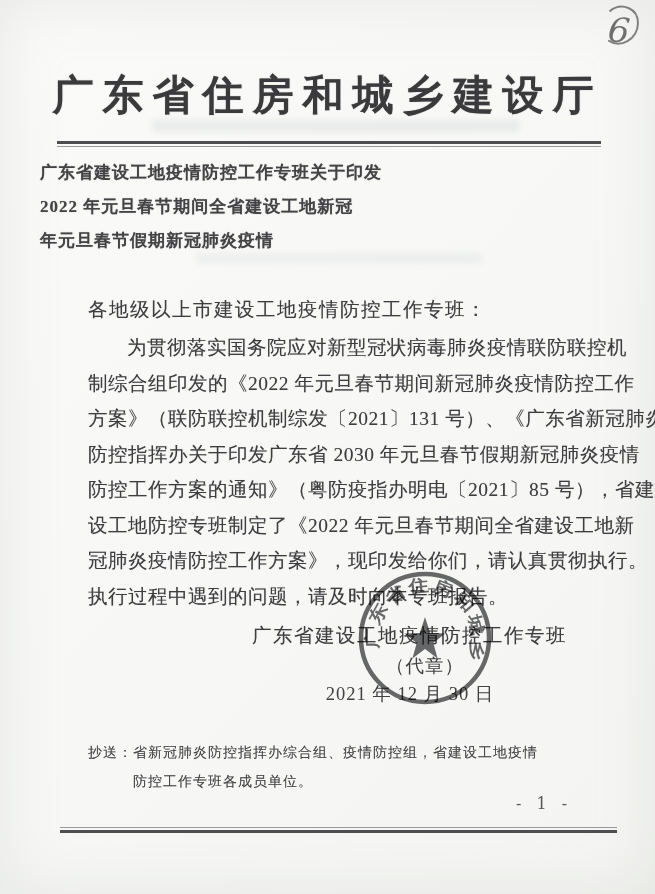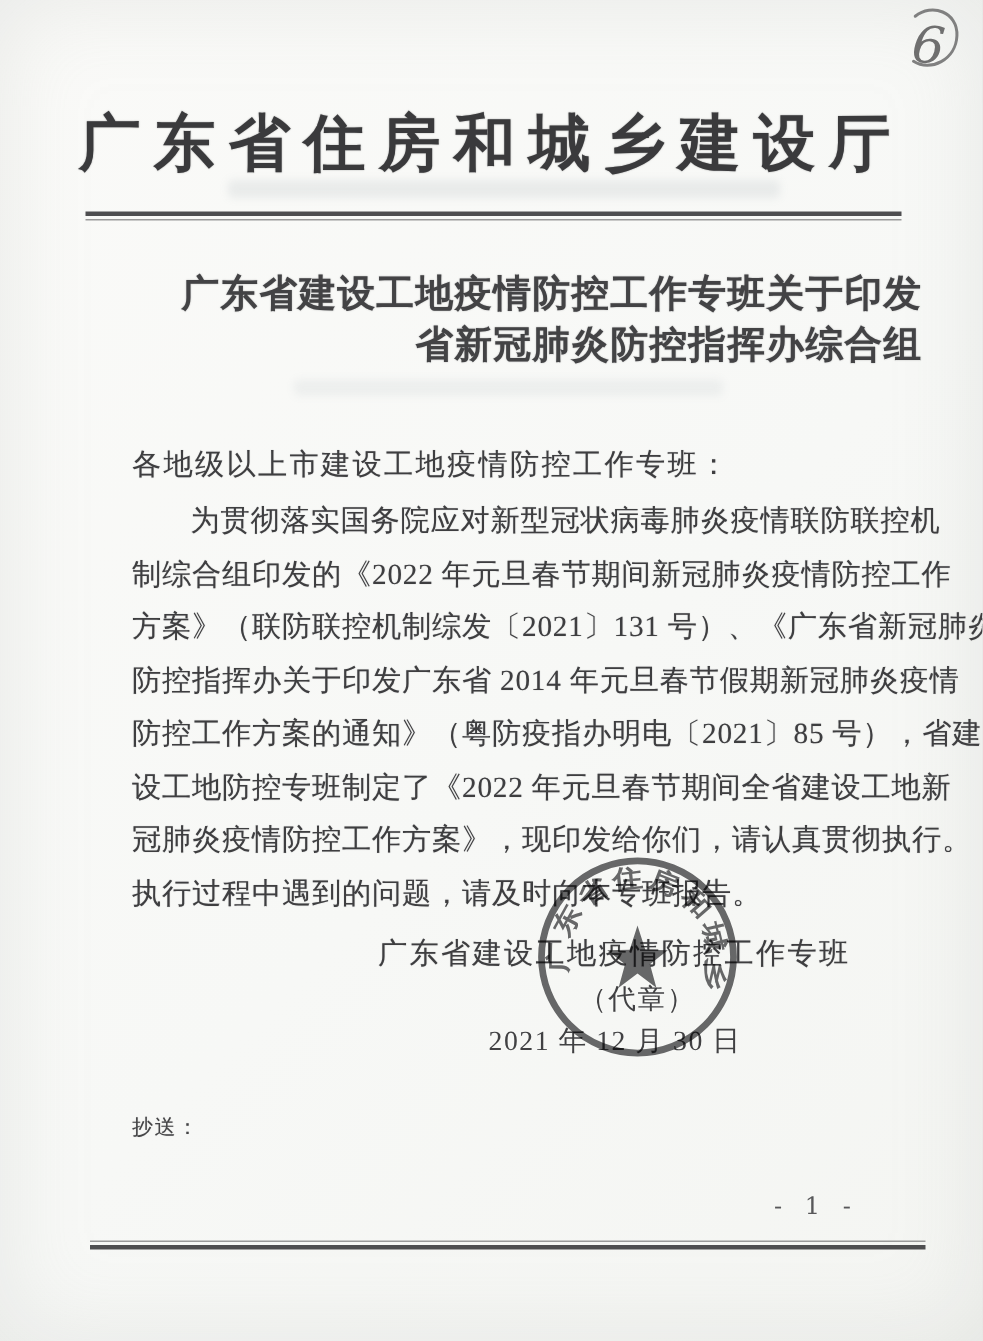--- a/index.html
+++ b/index.html
@@ -31,22 +31,22 @@
 
   .ghost { position: absolute; background: #8d99a0; filter: blur(3px); border-radius: 3px; }
   .g1 { left: 152px; top: 120px; width: 368px; height: 12px; opacity: 0.14; }
   .g2 { left: 196px; top: 253px; width: 286px; height: 11px; opacity: 0.10; }
 
   .rule-top { position: absolute; left: 57px; top: 141px; width: 544px; }
   .rule-top .thick { height: 3px; background: #4e4e50; }
   .rule-top .thin  { height: 1px; background: #9a9a9a; margin-top: 2px; }
 
   .doc-title {
-    position: absolute; top: 180px; left: 40px; width: 575px;
-    text-align: right; font-size: 25px; font-weight: bold;
+    position: absolute; top: 156px; left: 40px; width: 575px;
+    text-align: left; font-size: 17px; font-weight: bold;
     line-height: 34px; color: #434345;
     text-shadow: 0 0 1px rgba(60,60,64,0.45);
     letter-spacing: 1px;
   }
 
   .salutation {
     position: absolute; left: 88px; top: 296px;
     font-size: 19.5px; letter-spacing: 1.5px; color: #3e3e40;
     text-shadow: 0 0 0.7px rgba(60,60,64,0.4);
     white-space: nowrap;
@@ -115,30 +115,31 @@
   <div class="ghost g1"></div>
   <div class="ghost g2"></div>
 
   <div class="rule-top">
     <div class="thick"></div>
     <div class="thin"></div>
   </div>
 
   <div class="doc-title">
     <div>广东省建设工地疫情防控工作专班关于印发</div>
-    <div>省新冠肺炎防控指挥办综合组</div>
+    <div>2022 年元旦春节期间全省建设工地新冠</div>
+    <div>年元旦春节假期新冠肺炎疫情</div>
   </div>
 
   <div class="salutation">各地级以上市建设工地疫情防控工作专班：</div>
 
   <div class="paragraph">
     <div class="para-line first">为贯彻落实国务院应对新型冠状病毒肺炎疫情联防联控机</div>
     <div class="para-line">制综合组印发的《2022 年元旦春节期间新冠肺炎疫情防控工作</div>
     <div class="para-line">方案》（联防联控机制综发〔2021〕131 号）、《广东省新冠肺炎</div>
-    <div class="para-line">防控指挥办关于印发广东省 2014 年元旦春节假期新冠肺炎疫情</div>
+    <div class="para-line">防控指挥办关于印发广东省 2030 年元旦春节假期新冠肺炎疫情</div>
     <div class="para-line">防控工作方案的通知》（粤防疫指办明电〔2021〕85 号），省建</div>
     <div class="para-line">设工地防控专班制定了《2022 年元旦春节期间全省建设工地新</div>
     <div class="para-line">冠肺炎疫情防控工作方案》，现印发给你们，请认真贯彻执行。</div>
     <div class="para-line last">执行过程中遇到的问题，请及时向本专班报告。</div>
   </div>
 
   <div class="sig-org">广东省建设工地疫情防控工作专班</div>
   <div class="sig-note">（代章）</div>
   <div class="sig-date">2021 年 12 月 30 日</div>
 
@@ -146,20 +147,24 @@
     <circle class="ring" cx="71" cy="71" r="64" stroke="#49494b"></circle>
     <path id="sealArc" d="M 26.8 87.1 A 47 47 0 1 1 115.2 87.1" fill="none"></path>
     <text class="seal-arc-text" fill="#49494b">
       <textPath href="#sealArc" startOffset="6" textLength="248" lengthAdjust="spacingAndGlyphs">广东省住房和城乡建设厅</textPath>
     </text>
     <polygon points="71,50 76.2,66.1 91.2,66.5 79.3,75.9 83.6,91.5 71,82 58.4,91.5 62.7,75.9 50.8,66.5 65.8,66.1" fill="#49494b"></polygon>
   </svg>
 
   <div class="cc">
     <span class="cc-label">抄送：</span>
+    <div class="cc-lines">
+      <div>省新冠肺炎防控指挥办综合组、疫情防控组，省建设工地疫情</div>
+      <div>防控工作专班各成员单位。</div>
+    </div>
   </div>
 
   <div class="pageno">- 1 -</div>
 
   <div class="rule-bottom">
     <div class="thin"></div>
     <div class="thick"></div>
   </div>
 
 </div>

